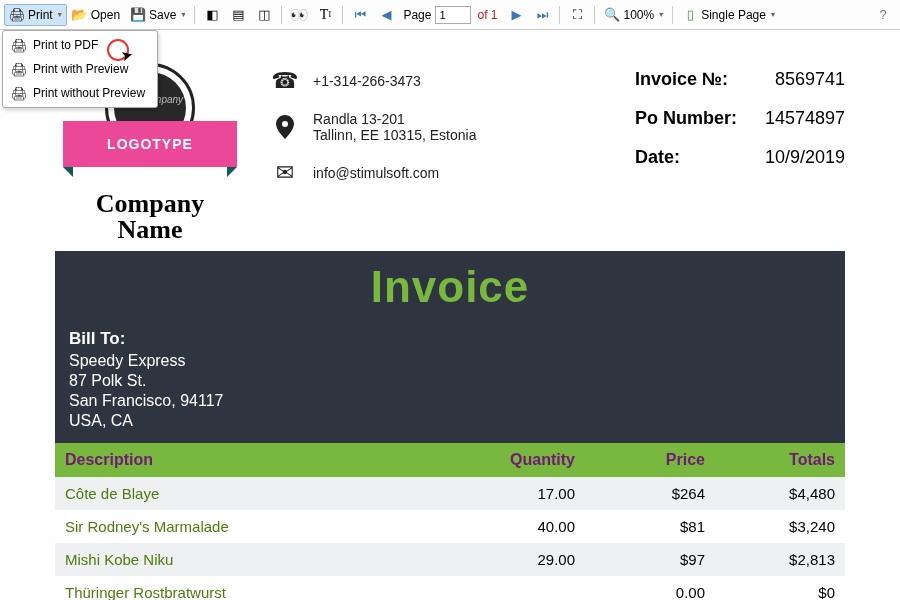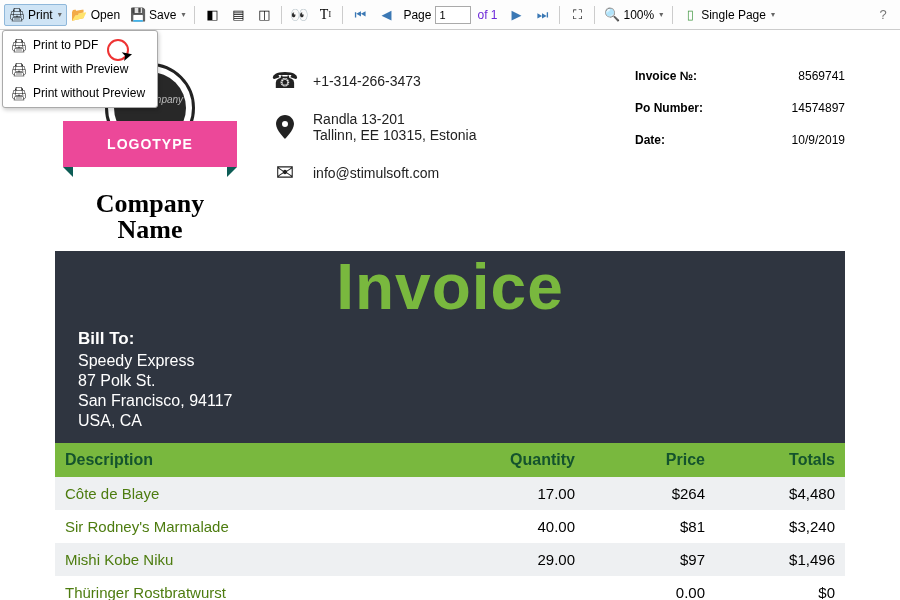--- a/index.html
+++ b/index.html
@@ -37,35 +37,35 @@
 .logo-circ-i span { color:#bbb; font-style: italic; font-size:10px; display:block; text-align:center; padding-top:22px; line-height:11px;}
 .ribbon { position: absolute; left: -12px; right: -12px; top: 58px; background: #ec4899; color: #fff; font-weight: bold; font-size: 14px; letter-spacing: 1px; padding: 15px 0; text-align: center; }
 .ribbon:before, .ribbon:after { content:""; position:absolute; top:100%; border: 5px solid transparent; }
 .ribbon:before { left:0; border-top-color:#0d5c55; border-right-color:#0d5c55; }
 .ribbon:after { right:0; border-top-color:#0d5c55; border-left-color:#0d5c55; }
 .company { font-family: "Times New Roman", serif; font-size: 26px; font-weight: bold; text-align: center; margin-top: 38px; line-height: 26px; }
 .contact-col { flex: 1; padding-top: 6px; }
 .contact-row { display: flex; align-items: center; gap: 14px; font-size: 14px; margin-bottom: 18px; color:#222; }
 .contact-row .ci { width: 28px; height:24px; display:flex; align-items:center; justify-content:center; font-size:22px; }
 .meta-col { width: 210px; padding-top: 6px; }
-.meta-row { display: flex; justify-content: space-between; font-size: 12px; margin-bottom: 18px; }
+.meta-row { display: flex; justify-content: space-between; font-size: 18px; margin-bottom: 18px; }
 .meta-row .lbl { font-weight: bold; }
 
 
 .banner { background: #2f3540; height: 72px; display: flex; align-items: center; justify-content: center; margin-top: 4px; }
-.banner span { color: #79b83e; font-size: 64px; font-weight: bold; letter-spacing: 1px; }
-
-
-.bs { background: #2f3540; color: #fff; display: flex; padding: 6px 23px 12px; }
+.banner span { color: #79b83e; font-size: 44px; font-weight: bold; letter-spacing: 1px; }
+
+
+.bs { background: #2f3540; color: #fff; display: flex; padding: 6px 14px 12px; }
 .bs-col { flex: 1; }
 .bs-col h4 { font-size: 17px; font-weight: bold; margin-bottom: 2px; }
 .bs-col div { font-size: 16px; line-height: 20px; }
 
 
-.thead { background: #79b83e; display: flex; color: #14532d; font-weight: bold; font-size: 16px; }
+.thead { background: #79b83e; display: flex; color: #701a75; font-weight: bold; font-size: 16px; }
 .thead div, .trow div { padding: 8px 10px; }
 .c-desc { flex: 1; }
 .c-qty { width: 140px; text-align: right; }
 .c-price { width: 130px; text-align: right; }
 .c-tot { width: 130px; text-align: right; }
 .trow { display: flex; font-size: 15px; }
 .trow:nth-child(odd) { background: #eef0f2; }
 .trow .c-desc { color: #4d7c0f; }
 </style>
 </head>
@@ -105,21 +105,21 @@
     </div>
   <div class="tb-sep"></div>
   <div class="tb-btn">
       <span class="icon-sm" style="color:#3b78b4;">⏮</span>
     </div>
   <div class="tb-btn">
       <span class="icon-sm" style="color:#3b78b4;">◀</span>
     </div>
   <span style="margin:0 4px;">Page</span>
   <input class="tb-input" value="1" style="">
-  <span style="margin:0 6px;color:#6d28d9;">of 1</span>
+  <span style="margin:0 6px;color:#b91c1c;">of 1</span>
   <div class="tb-btn">
       <span class="icon-sm" style="color:#3b78b4;">▶</span>
     </div>
   <div class="tb-btn">
       <span class="icon-sm" style="color:#3b78b4;">⏭</span>
     </div>
   <div class="tb-sep"></div>
   <div class="tb-btn">
       <span class="icon-sm">⛶</span>
     </div>
@@ -242,21 +242,21 @@
       <div class="trow">
         <div class="c-desc">Sir Rodney's Marmalade</div>
           <div class="c-qty">40.00</div>
           <div class="c-price">$81</div>
           <div class="c-tot">$3,240</div>
       </div>
       <div class="trow">
         <div class="c-desc">Mishi Kobe Niku</div>
           <div class="c-qty">29.00</div>
           <div class="c-price">$97</div>
-          <div class="c-tot">$1,496</div>
+          <div class="c-tot">$2,813</div>
       </div>
       <div class="trow">
         <div class="c-desc">Thüringer Rostbratwurst</div>
           <div class="c-qty">0.00</div>
           <div class="c-tot">$0</div>
       </div>
     </div>
 
   </div>
 </div>

